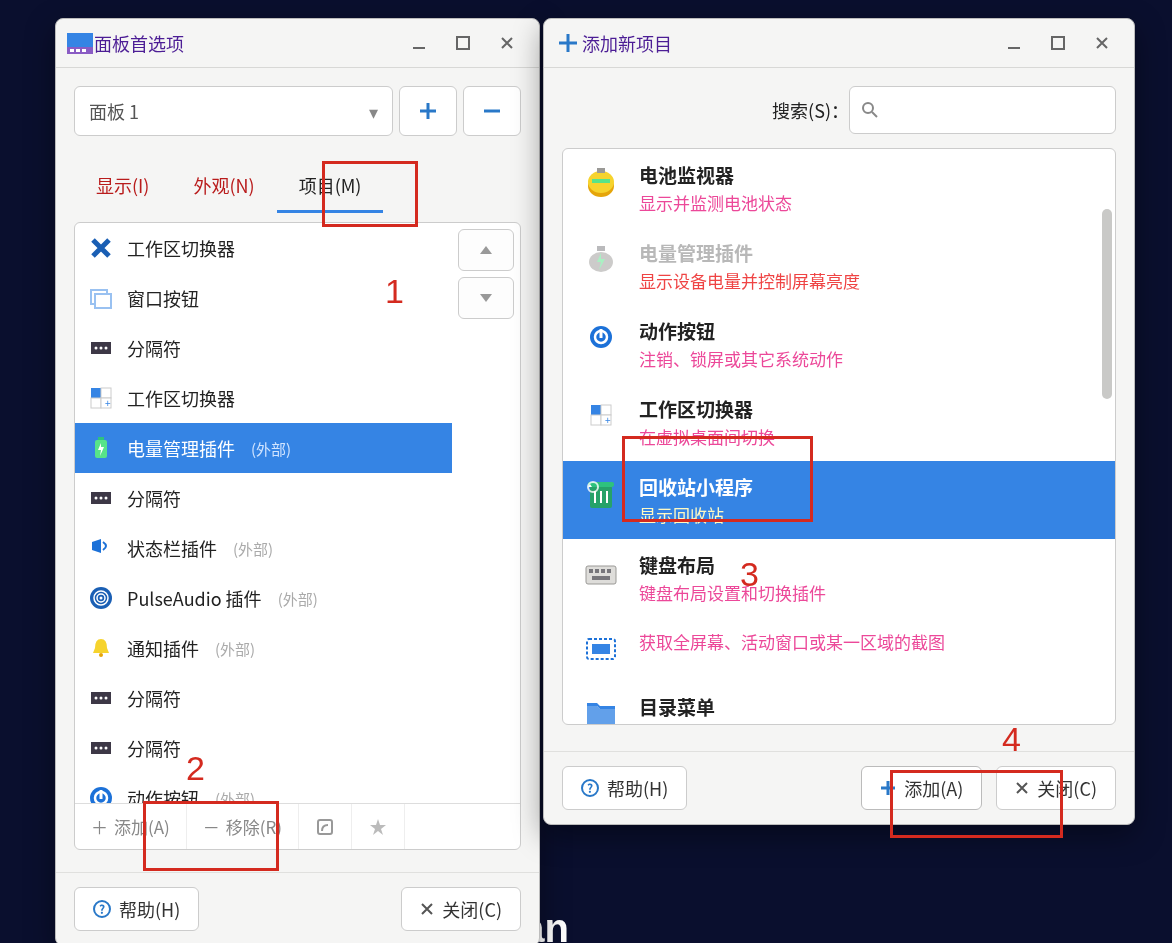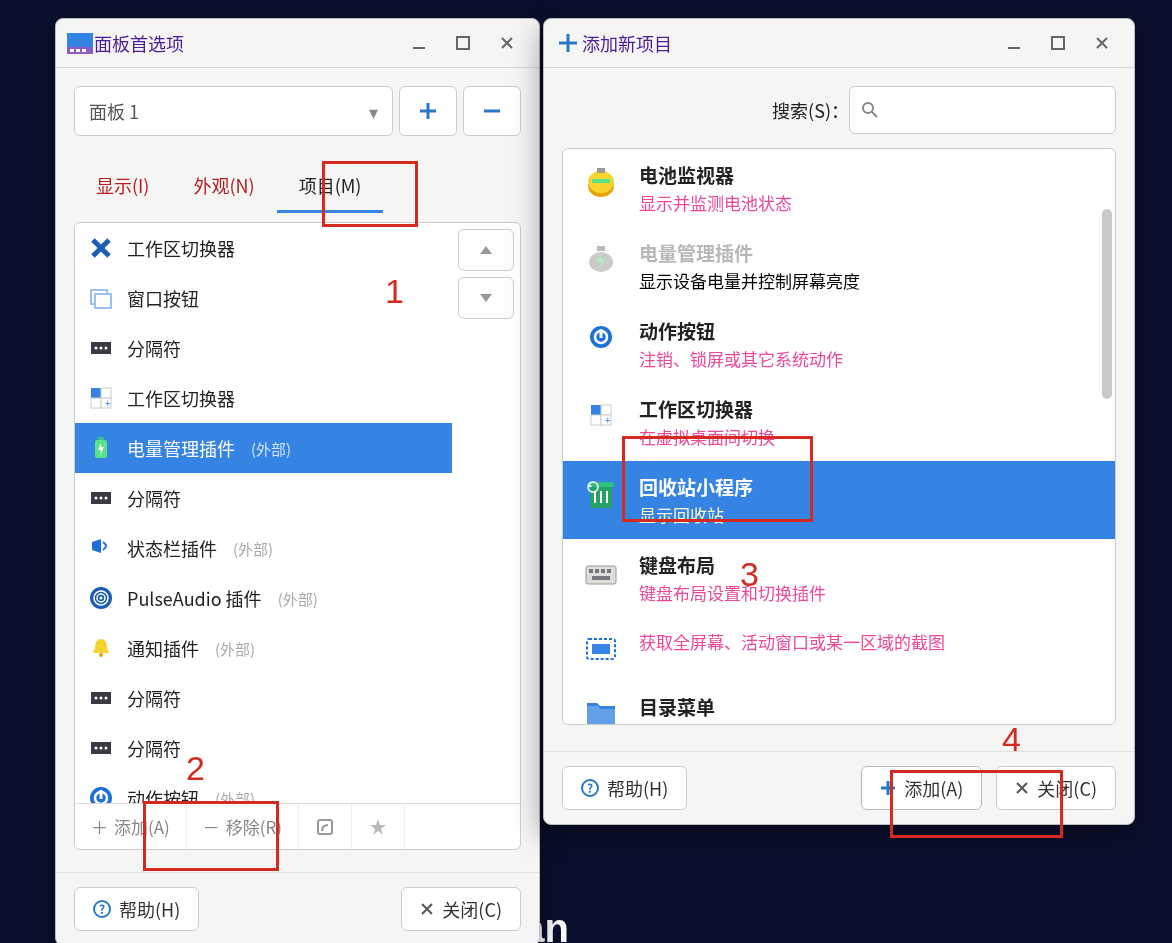--- a/index.html
+++ b/index.html
@@ -37,21 +37,21 @@
   .footer{display:flex;justify-content:space-between;padding:14px 18px;border-top:1px solid #e0e0de;margin-top:8px}
   .fbtn{border:1px solid #ccc;border-radius:6px;background:#fff;padding:8px 18px;display:flex;align-items:center;gap:8px;color:#333;cursor:pointer}
   .fbtn.primary{border:1px solid #bbb}
   .search-row{display:flex;align-items:center;justify-content:flex-end;gap:0;margin-bottom:14px}
   .search-box{width:245px;height:46px;border:1px solid #ccc;border-radius:6px;background:#fff;display:flex;align-items:center;padding:0 10px}
   .biglist{flex:1;border:1px solid #ccc;border-radius:6px;background:#fff;overflow:hidden;position:relative}
   .biglist .scroll{position:absolute;right:3px;top:60px;width:10px;height:190px;background:#c9c9c7;border-radius:5px}
   .bitem{display:flex;gap:18px;padding:12px 18px;align-items:flex-start}
   .bitem.sel{background:#3584e4;color:#fff}
   .bitem.dis .bt{color:#b8b8b8}
-  .bitem.dis .bd{color:#000000}
+  .bitem.dis .bd{color:#ef4444}
   .bic{width:40px;height:40px;flex:0 0 40px;display:flex;align-items:center;justify-content:center}
   .btxt{display:flex;flex-direction:column;gap:2px}
   .bt{font-weight:700;font-size:19px}
   .bd{font-size:17px;color:#ec4899}
   .bitem.sel .bd{color:#fef9c3}
   .footer2{display:flex;justify-content:space-between;align-items:center;padding:14px 18px;border-top:1px solid #e0e0de;margin-top:12px}
   .footer2 .right{display:flex;gap:14px}
   .anno{position:absolute;border:3px solid #d42a1f;pointer-events:none}
   .atext{position:absolute;color:#d42a1f;font-size:34px;font-weight:400;font-family:Arial;pointer-events:none}
   svg{display:block}

